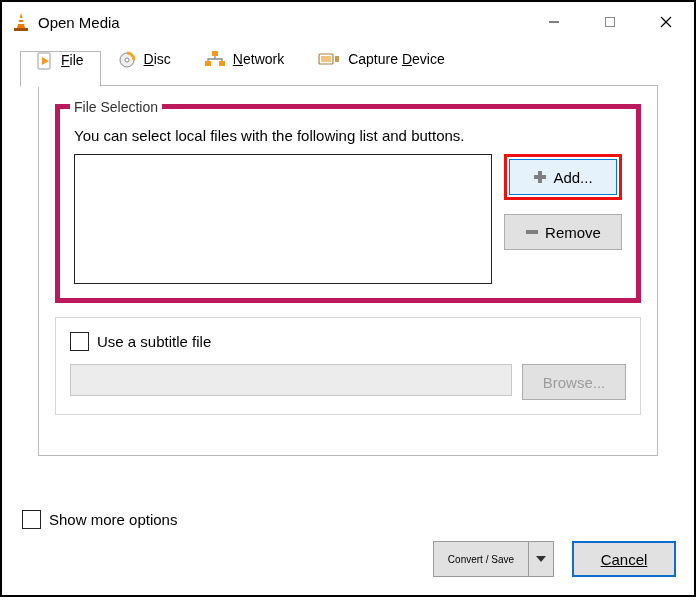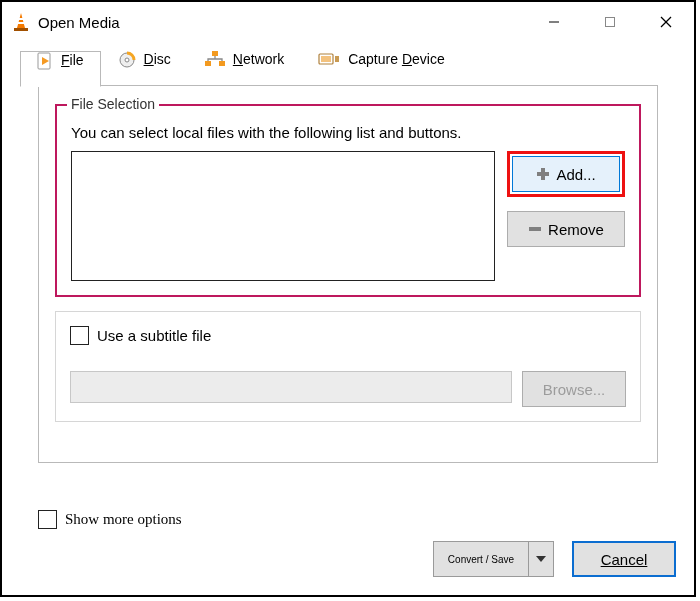--- a/index.html
+++ b/index.html
@@ -82,21 +82,21 @@
   border:1px solid #b9b9b9;
   padding:18px 16px 40px 16px;
   min-height:370px;
   box-sizing:border-box;
   position:relative;
   top:-1px;
 }
 
 
 .group{
-  border:2px solid #be185d;
+  border:5px solid #be185d;
   padding:18px 14px 14px 14px;
   position:relative;
   margin:0;
 }
 .group .legend{
   position:absolute;
   top:-10px;left:10px;
   background:#fff;
   padding:0 4px;
   font-size:14px;
@@ -150,35 +150,35 @@
 }
 .chk{
   display:flex;align-items:center;
   gap:8px;
   font-size:15px;
 }
 .chkbox{
   width:17px;height:17px;border:1px solid #222;background:#fff;
 }
 .subrow{
-  display:flex;gap:10px;margin-top:26px;
+  display:flex;gap:10px;margin-top:13px;
 }
 .subpath{
   flex:1;height:30px;
   background:#ececec;
   border:1px solid #c7c7c7;
 }
 .btn.disabled{
   background:#e1e1e1;color:#9c9c9c;width:104px;
 }
 
 
 .bottom-opts{
   position:absolute;
-  left:36px;bottom:66px;font-family:Liberation Serif, serif;
+  left:20px;bottom:66px;
 }
 .footer{
   position:absolute;
   right:18px;bottom:18px;
   display:flex;gap:18px;align-items:center;
 }
 .splitbtn{
   display:flex;height:36px;
 }
 .splitbtn .main{

